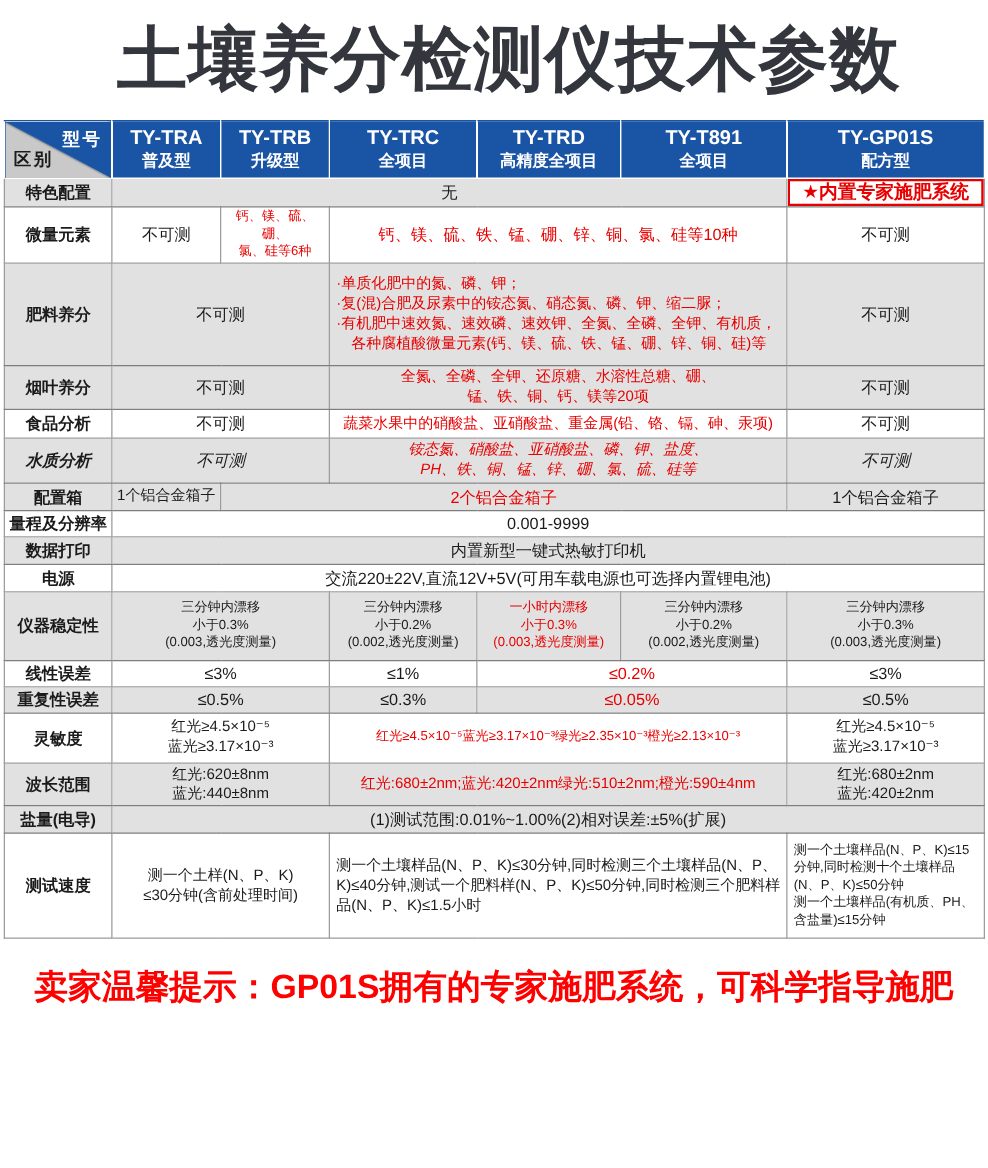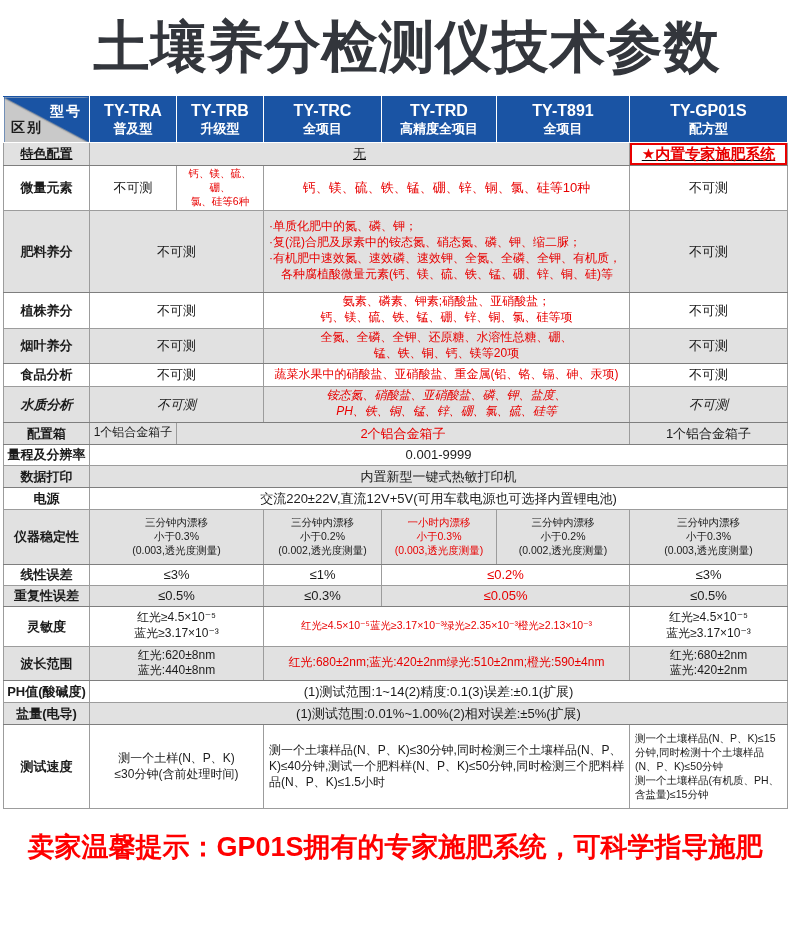--- a/index.html
+++ b/index.html
@@ -70,21 +70,21 @@
             <div class="code">TY-T891</div>
             <div class="type">全项目</div>
           </th>
           <th>
             <div class="code">TY-GP01S</div>
             <div class="type">配方型</div>
           </th>
         </tr>
       </thead>
     <tbody>
-        <tr class="shade" style="height: 23px; text-decoration: underline;">
+        <tr class="shade" style="height: 23px;">
           <td class="lbl">特色配置</td>
           <td colspan="5" class="">
             <div>无</div>
           </td>
           <td colspan="1" class="red highlight">
             <div>★内置专家施肥系统</div>
           </td>
         </tr>
         <tr style="height: 42px;">
           <td class="lbl">微量元素</td>
@@ -110,33 +110,20 @@
           <td colspan="3" class="red left small">
             <div>·单质化肥中的氮、磷、钾；</div>
             <div>·复(混)合肥及尿素中的铵态氮、硝态氮、磷、钾、缩二脲；</div>
             <div>·有机肥中速效氮、速效磷、速效钾、全氮、全磷、全钾、有机质，</div>
             <div>　各种腐植酸微量元素(钙、镁、硫、铁、锰、硼、锌、铜、硅)等</div>
           </td>
           <td colspan="1" class="">
             <div>不可测</div>
           </td>
         </tr>
-        <tr style="height: 36px;">
-          <td class="lbl">植株养分</td>
-          <td colspan="2" class="">
-            <div>不可测</div>
-          </td>
-          <td colspan="3" class="red small">
-            <div>氨素、磷素、钾素;硝酸盐、亚硝酸盐；</div>
-            <div>钙、镁、硫、铁、锰、硼、锌、铜、氯、硅等项</div>
-          </td>
-          <td colspan="1" class="">
-            <div>不可测</div>
-          </td>
-        </tr>
         <tr class="shade" style="height: 35px;">
           <td class="lbl">烟叶养分</td>
           <td colspan="2" class="">
             <div>不可测</div>
           </td>
           <td colspan="3" class="red small">
             <div>全氮、全磷、全钾、还原糖、水溶性总糖、硼、</div>
             <div>锰、铁、铜、钙、镁等20项</div>
           </td>
           <td colspan="1" class="">
@@ -275,26 +262,20 @@
           <td colspan="2" class="small">
             <div>红光:620±8nm</div>
             <div>蓝光:440±8nm</div>
           </td>
           <td colspan="3" class="red small nowrap">
             <div>红光:680±2nm;蓝光:420±2nm绿光:510±2nm;橙光:590±4nm</div>
           </td>
           <td colspan="1" class="small">
             <div>红光:680±2nm</div>
             <div>蓝光:420±2nm</div>
-          </td>
-        </tr>
-        <tr style="height: 22px;">
-          <td class="lbl">PH值(酸碱度)</td>
-          <td colspan="6" class="">
-            <div>(1)测试范围:1~14(2)精度:0.1(3)误差:±0.1(扩展)</div>
           </td>
         </tr>
         <tr class="shade" style="height: 22px;">
           <td class="lbl">盐量(电导)</td>
           <td colspan="6" class="">
             <div>(1)测试范围:0.01%~1.00%(2)相对误差:±5%(扩展)</div>
           </td>
         </tr>
         <tr style="height: 84px;">
           <td class="lbl">测试速度</td>

